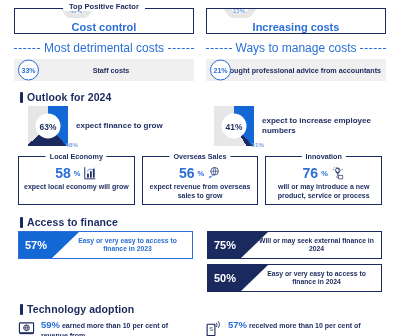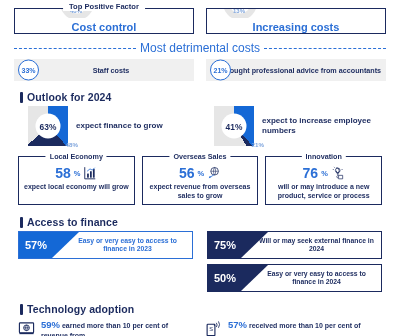--- a/index.html
+++ b/index.html
@@ -141,20 +141,25 @@
     <div class="factor">
       <div class="frame"></div>
       <div class="val">Increasing costs</div>
     </div>
   </div>
 
   <div class="dashrow">
     <div class="dashcell">
       <div class="dashline"></div>
       <div class="dashtxt">Most detrimental costs</div>
+      <div class="dashline"></div>
+    </div>
+    <div class="dashcell">
+      <div class="dashline"></div>
+      <div class="dashtxt">Ways to manage costs</div>
       <div class="dashline"></div>
     </div>
   </div>
 
   <div class="costrow">
     <div class="cost">
       <div class="circ">33%</div>
       <div class="costtxt">Staff costs</div>
     </div>
     <div class="cost">

